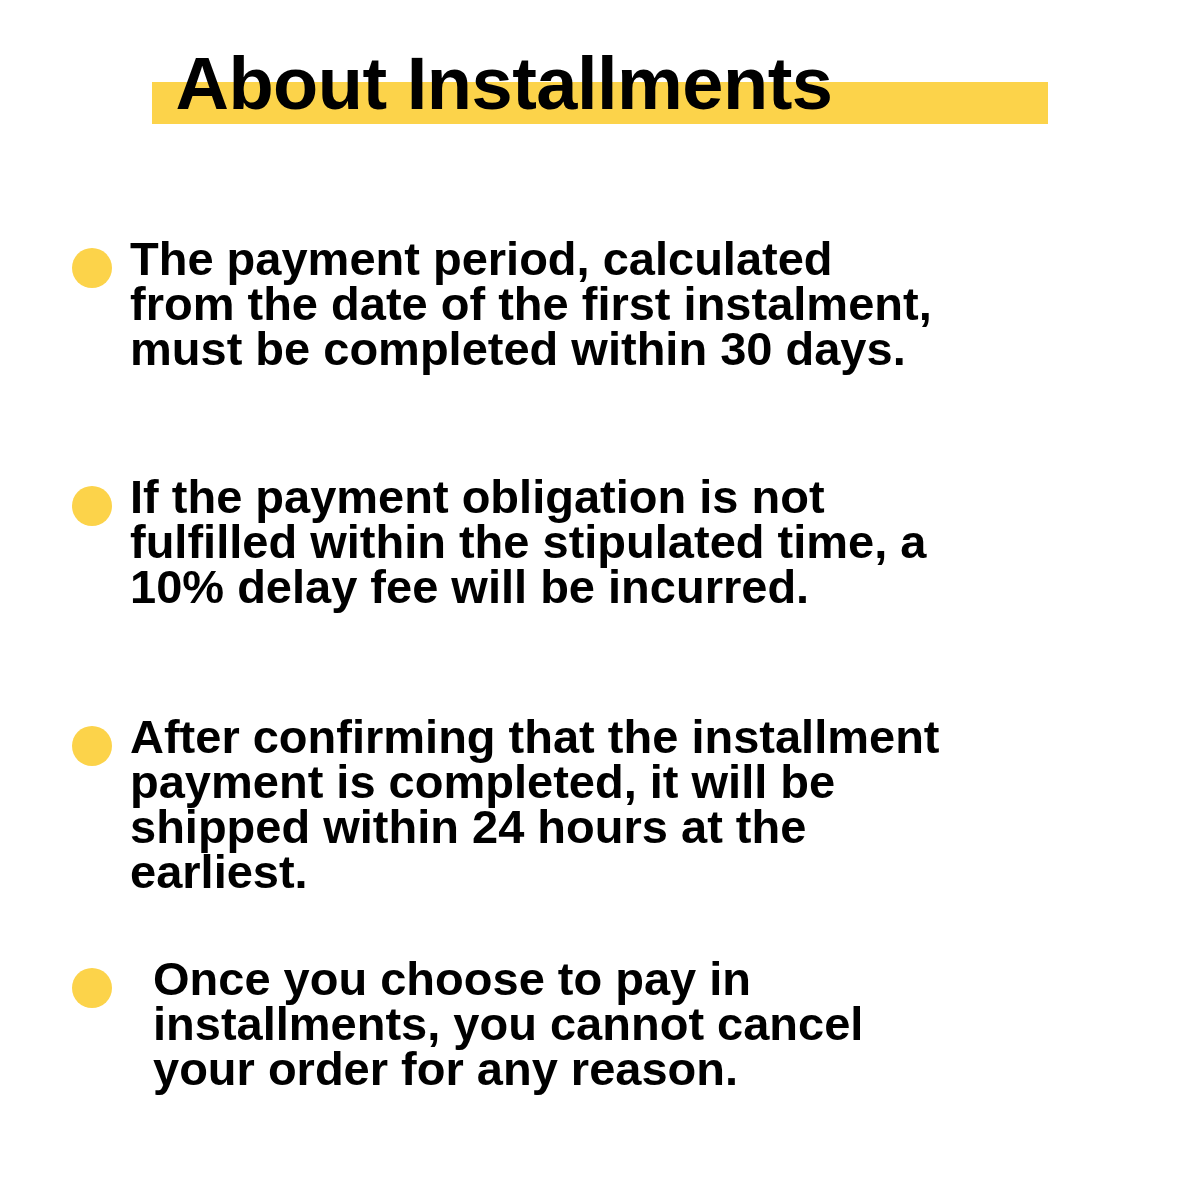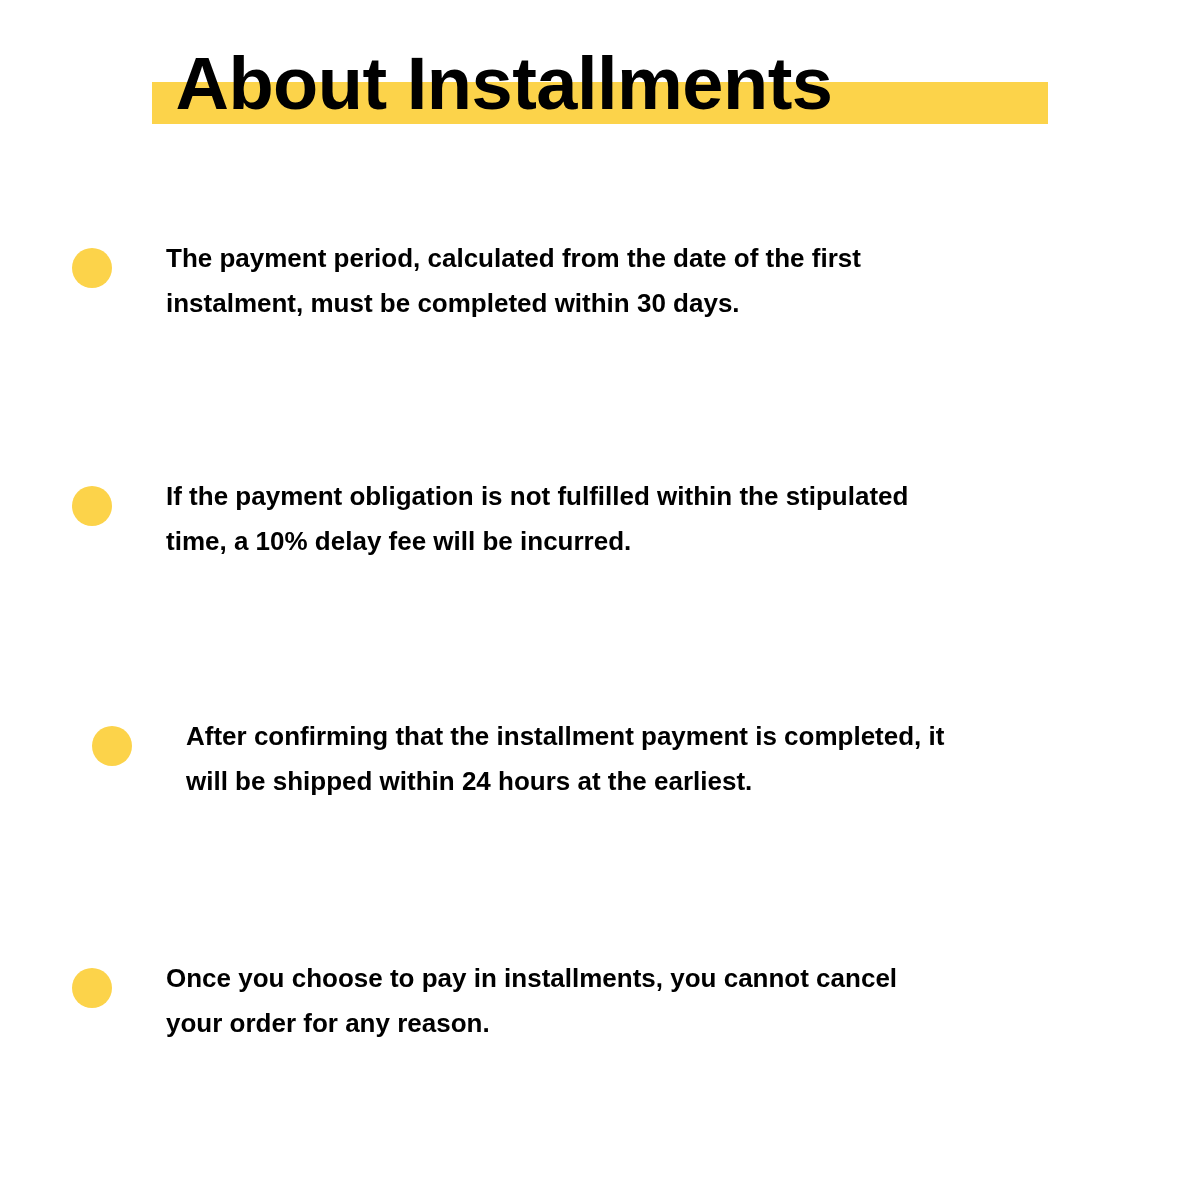--- a/index.html
+++ b/index.html
@@ -70,34 +70,33 @@
   }
   .bullet-dot {
     width: 40px;
     height: 40px;
     border-radius: 50%;
     background: #fcd34a;
     margin-top: 12px;
   }
   .bullet-text {
     flex: 1 1 auto;
-    font-size: 26px;
+    font-size: 47px;
     line-height: 45px;
     font-weight: bold;
     color: #000000;
     max-width: 830px;
     padding-right: 20px;
-    margin-left: 36px;
   }
 
   
   .row-1 { margin-top: 0px; }
   .row-2 { margin-top: 48px; }
-  .row-3 { margin-top: 50px; padding-left: 20px; }
-  .row-4 { margin-top: 52px; }
+  .row-3 { margin-top: 50px; }
+  .row-4 { margin-top: 52px; gap: 23px; }
 </style>
 </head>
 <body>
 
 <div class="page">
 
   <div class="title-block">
     <div class="title-highlight"></div>
     <span class="title-text">About Installments</span>
   </div>

